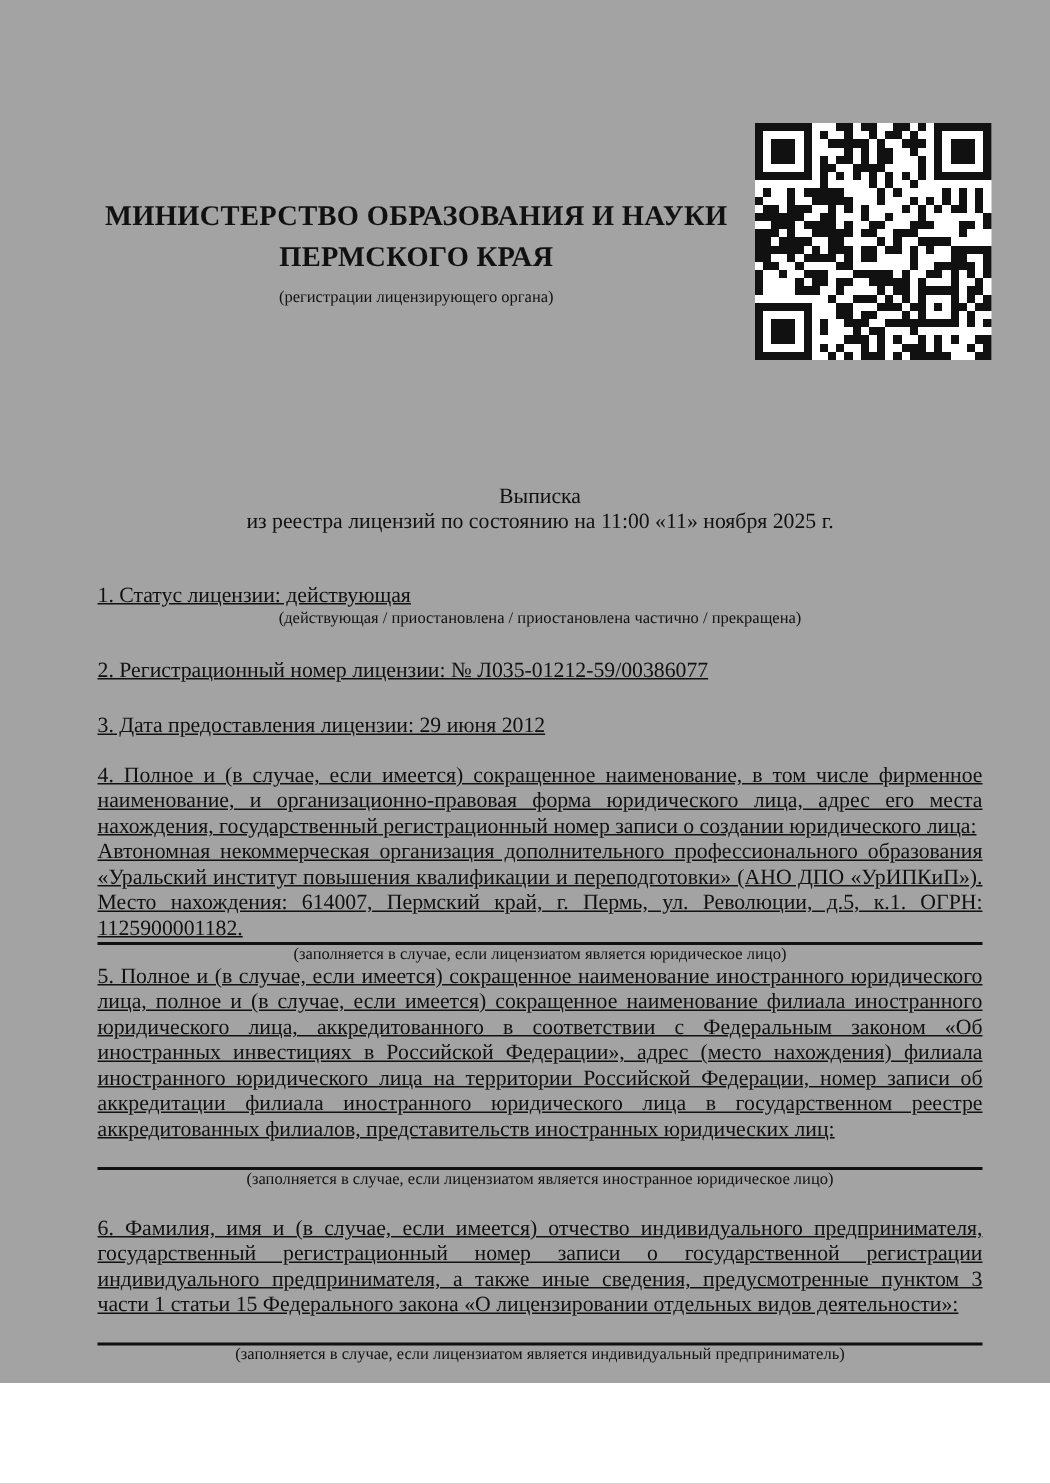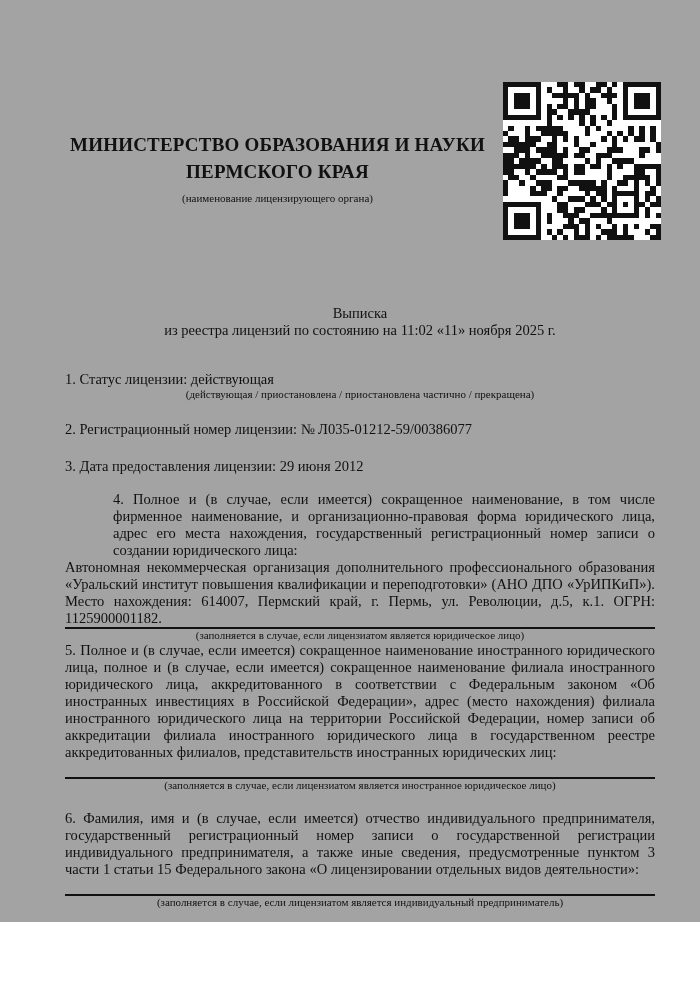--- a/index.html
+++ b/index.html
@@ -37,41 +37,41 @@
     left: 503px;
     top: 82px;
     width: 158px;
     height: 158px;
   }
   .qr-box svg { width: 100%; height: 100%; display: block; }
   
   .content {
     position: absolute;
     left: 65px;
-    top: 305px;
+    top: 323px;
     width: 590px;
     font-size: 14.5px;
     line-height: 17px;
   }
   .doc-title { text-align: center; }
-  .para { text-align: justify; }
+  .para { text-align: justify; text-decoration: underline; }
   .note {
     text-align: center;
     font-size: 11px;
     line-height: 13px;
   }
   .rule {
     border-top: 2px solid #111111;
     height: 0;
     width: 100%;
   }
   .mt-status   { margin-top: 32px; }
   .mt-reg      { margin-top: 20px; }
   .mt-date     { margin-top: 20px; }
-  .mt-item4    { margin-top: 16px; margin-left: 48px; }
+  .mt-item4    { margin-top: 16px; }
   .mt-item5    { }
   .mt-blankrule{ margin-top: 16px; }
   .mt-item6    { margin-top: 18px; }
   .mt-item7    { margin-top: 23px; }
   .page-number {
     position: absolute;
     left: 65px;
     top: 929px;
     width: 590px;
     text-align: center;
@@ -79,21 +79,21 @@
   }
 </style>
 </head>
 <body>
 
 <div class="page">
 
   <div class="ministry">
     <div class="ministry-name">МИНИСТЕРСТВО ОБРАЗОВАНИЯ И НАУКИ</div>
     <div class="ministry-name">ПЕРМСКОГО КРАЯ</div>
-    <div class="ministry-caption">(наименование лицензирующего органа)</div>
+    <div class="ministry-caption">(регистрации лицензирующего органа)</div>
   </div>
 
   <div class="qr-box">
     <svg id="qr-svg" viewBox="0 0 29 29" shape-rendering="crispEdges" xmlns="http://www.w3.org/2000/svg">
         <rect x="0" y="0" width="29" height="29" fill="#ffffff"></rect>
         <rect x="0" y="0" width="1" height="1" fill="#111111"></rect>
         <rect x="1" y="0" width="1" height="1" fill="#111111"></rect>
         <rect x="2" y="0" width="1" height="1" fill="#111111"></rect>
         <rect x="3" y="0" width="1" height="1" fill="#111111"></rect>
         <rect x="4" y="0" width="1" height="1" fill="#111111"></rect>
@@ -514,21 +514,21 @@
         <rect x="23" y="28" width="1" height="1" fill="#111111"></rect>
         <rect x="27" y="28" width="1" height="1" fill="#111111"></rect>
         <rect x="28" y="28" width="1" height="1" fill="#111111"></rect>
       </svg>
   </div>
 
   <div class="content">
 
     <div class="doc-title">
       <div>Выписка</div>
-      <div>из реестра лицензий по состоянию на 11:02 «11» ноября 2025 г.</div>
+      <div>из реестра лицензий по состоянию на 11:00 «11» ноября 2025 г.</div>
     </div>
 
     <div class="para mt-status">1. Статус лицензии: действующая</div>
     <div class="note">(действующая / приостановлена / приостановлена частично / прекращена)</div>
 
     <div class="para mt-reg">2. Регистрационный номер лицензии: № Л035-01212-59/00386077</div>
 
     <div class="para mt-date">3. Дата предоставления лицензии: 29 июня 2012</div>
 
     <div class="para mt-item4">4. Полное и (в случае, если имеется) сокращенное наименование, в том числе фирменное наименование, и организационно-правовая форма юридического лица, адрес его места нахождения, государственный регистрационный номер записи о создании юридического лица:</div>

